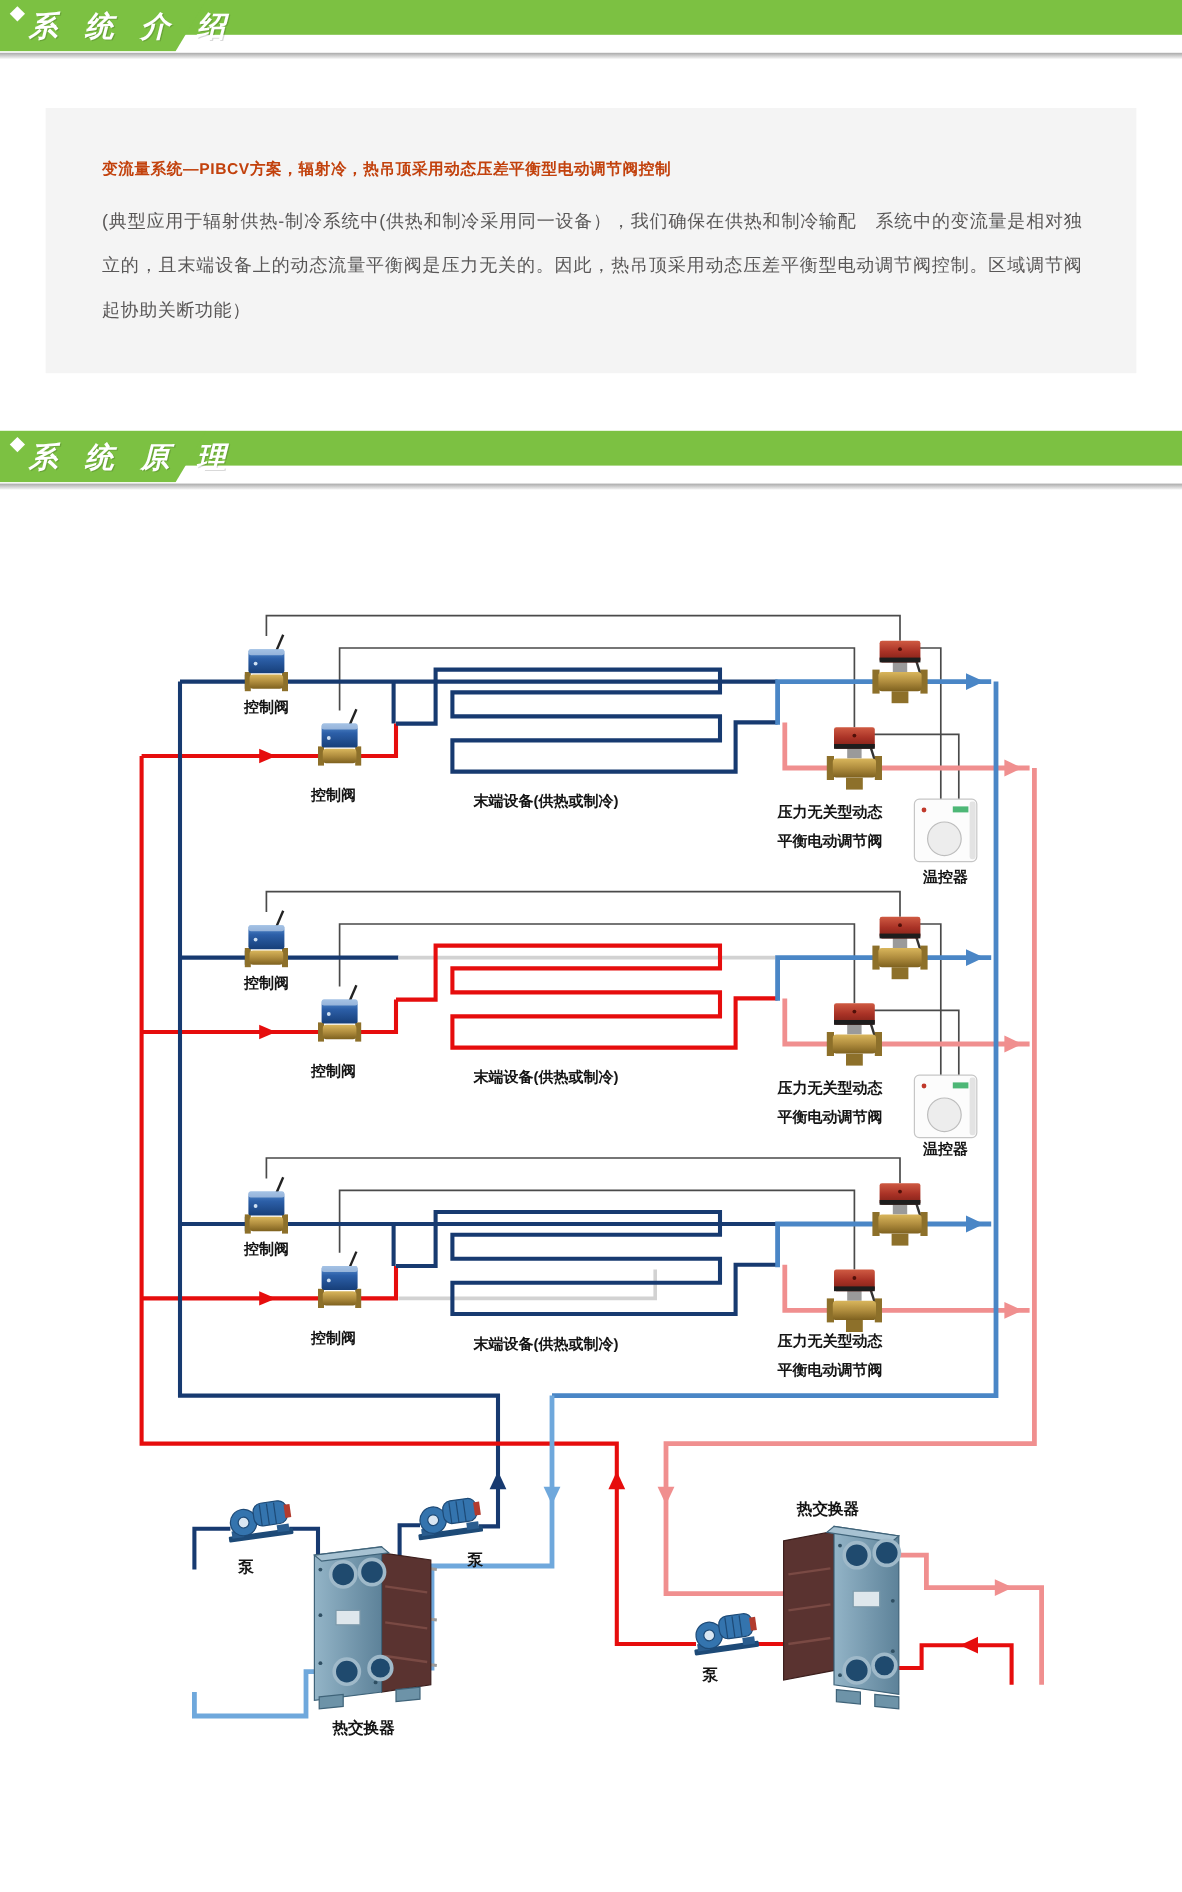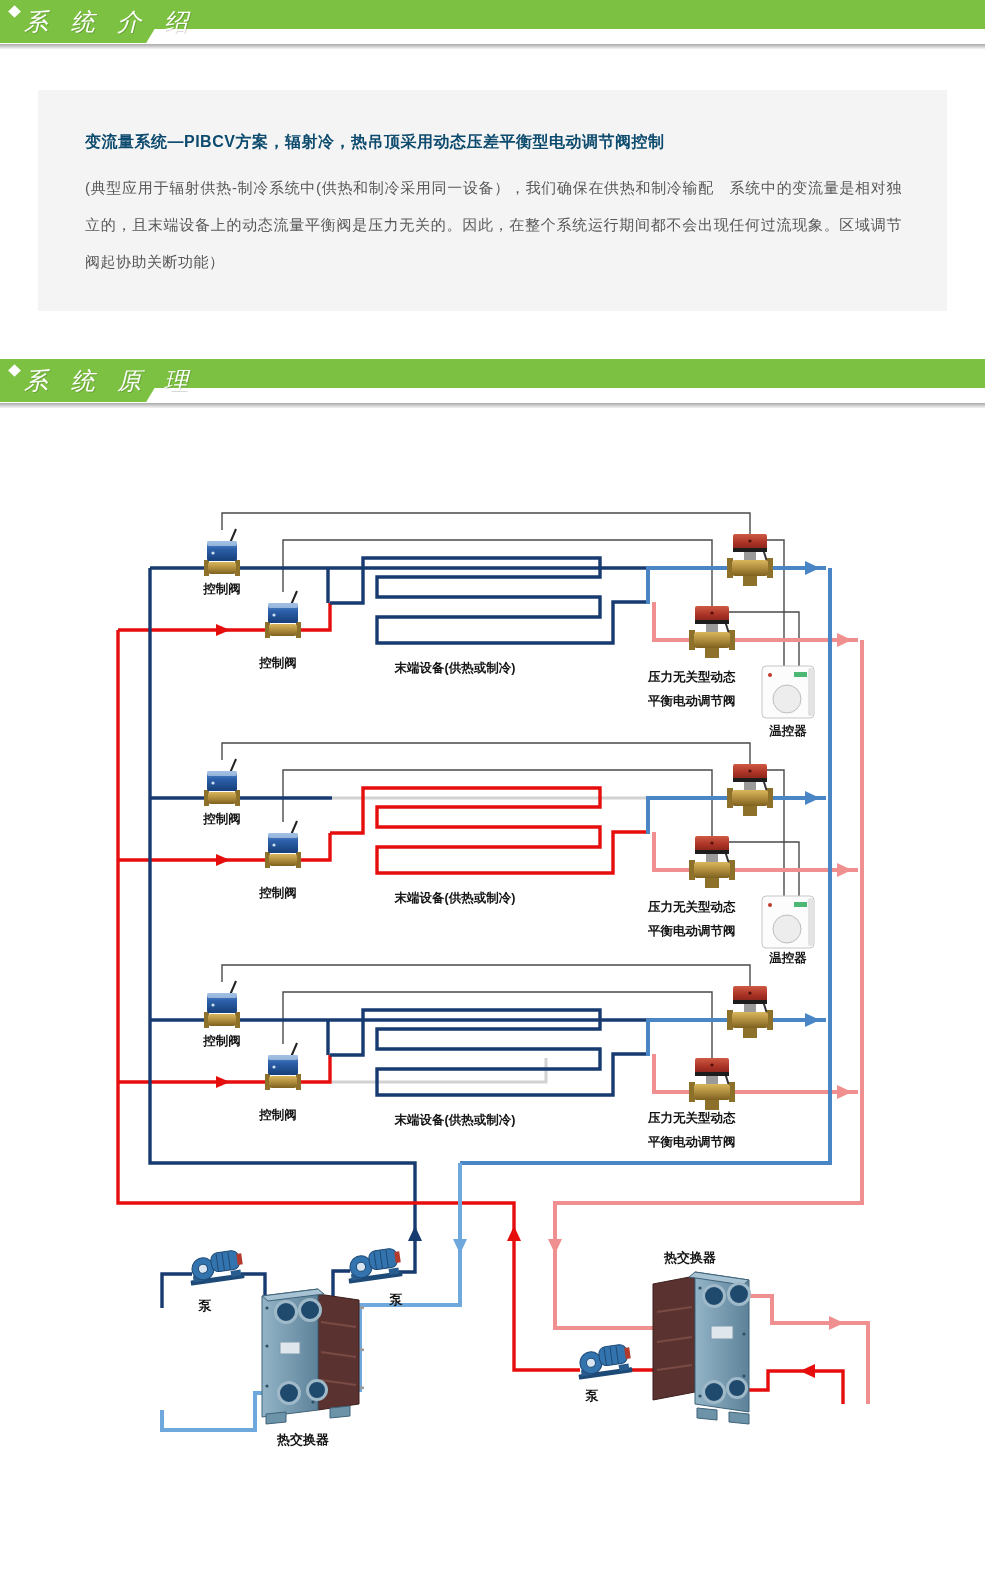--- a/index.html
+++ b/index.html
@@ -9,28 +9,28 @@
   }
   html,body{margin:0;padding:0;background:#fff;}
   body{width:985px;height:1577px;position:relative;overflow:hidden;
        font-family:"Liberation Sans","DejaVu Sans",sans-serif;}
   .banner{position:absolute;left:0;width:985px;height:49px;}
   .banner .bar{position:absolute;left:0;top:0;width:100%;height:29px;background:var(--green);}
   .banner .lab{position:absolute;left:0;top:0;width:172px;height:43px;background:var(--green);
                clip-path:polygon(0 0,100% 0,85% 100%,0 100%);}
   .banner .shadow{position:absolute;left:0;top:44px;width:100%;height:5px;
                   background:linear-gradient(180deg,#a9a9a9,#f4f4f4);}
-  .banner .ttl{position:absolute;left:24px;top:6px;color:#fff;font-weight:normal;
+  .banner .ttl{position:absolute;left:24px;top:6px;color:#fff;font-weight:bold;
                font-style:italic;font-size:24px;letter-spacing:8px;
                text-shadow:1px 1px 0 rgba(0,0,0,.15);white-space:nowrap;}
   .banner .diamond{position:absolute;left:10px;top:7px;width:9px;height:9px;background:#fff;
                    transform:rotate(45deg);}
   #intro-panel{position:absolute;left:38px;top:90px;width:909px;height:221px;
                background:var(--panel);box-sizing:border-box;padding:42px 45px 0 47px;}
-  #intro-panel h2{margin:0;font-size:16px;color:#0c4a6e;font-weight:bold;letter-spacing:.5px;}
+  #intro-panel h2{margin:0;font-size:13px;color:#c2410c;font-weight:bold;letter-spacing:.5px;}
   #intro-panel p{margin:16px 0 0 0;font-size:15px;color:var(--text);line-height:37px;
                  letter-spacing:.5px;text-align:justify;}
   #diagram{position:absolute;left:0;top:430px;}
   
   .p{fill:none;stroke-width:3.4px;}
   .p-navy{stroke:var(--navy);}  .p-red{stroke:var(--red);}
   .p-blue{stroke:var(--blue);stroke-width:4px;} .p-pink{stroke:var(--pink);stroke-width:4px;}
   .p-lblue{stroke:var(--lblue);stroke-width:4px;}
   .p-gray{stroke:var(--graypipe);stroke-width:3px;}
   .wire{fill:none;stroke:var(--wire);stroke-width:1.4px;}
@@ -45,21 +45,21 @@
 <div class="banner" style="top:0">
   <div class="bar"></div>
   <div class="lab"></div>
   <div class="shadow"></div>
   <div class="diamond"></div>
   <div class="ttl">系 统 介 绍</div>
 </div>
 
 <div id="intro-panel">
   <h2>变流量系统—PIBCV方案，辐射冷，热吊顶采用动态压差平衡型电动调节阀控制</h2>
-  <p>(典型应用于辐射供热-制冷系统中(供热和制冷采用同一设备），我们确保在供热和制冷输配　系统中的变流量是相对独立的，且末端设备上的动态流量平衡阀是压力无关的。因此，在整个系统运行期间都不会出现任何过流现象。区域调节阀起协助关断功能）</p>
+  <p>(典型应用于辐射供热-制冷系统中(供热和制冷采用同一设备），我们确保在供热和制冷输配　系统中的变流量是相对独立的，且末端设备上的动态流量平衡阀是压力无关的。因此，热吊顶采用动态压差平衡型电动调节阀控制。区域调节阀起协助关断功能）</p>
 </div>
 
 <div class="banner" style="top:359px">
   <div class="bar"></div>
   <div class="lab"></div>
   <div class="shadow"></div>
   <div class="diamond"></div>
   <div class="ttl">系 统 原 理</div>
 </div>
 

